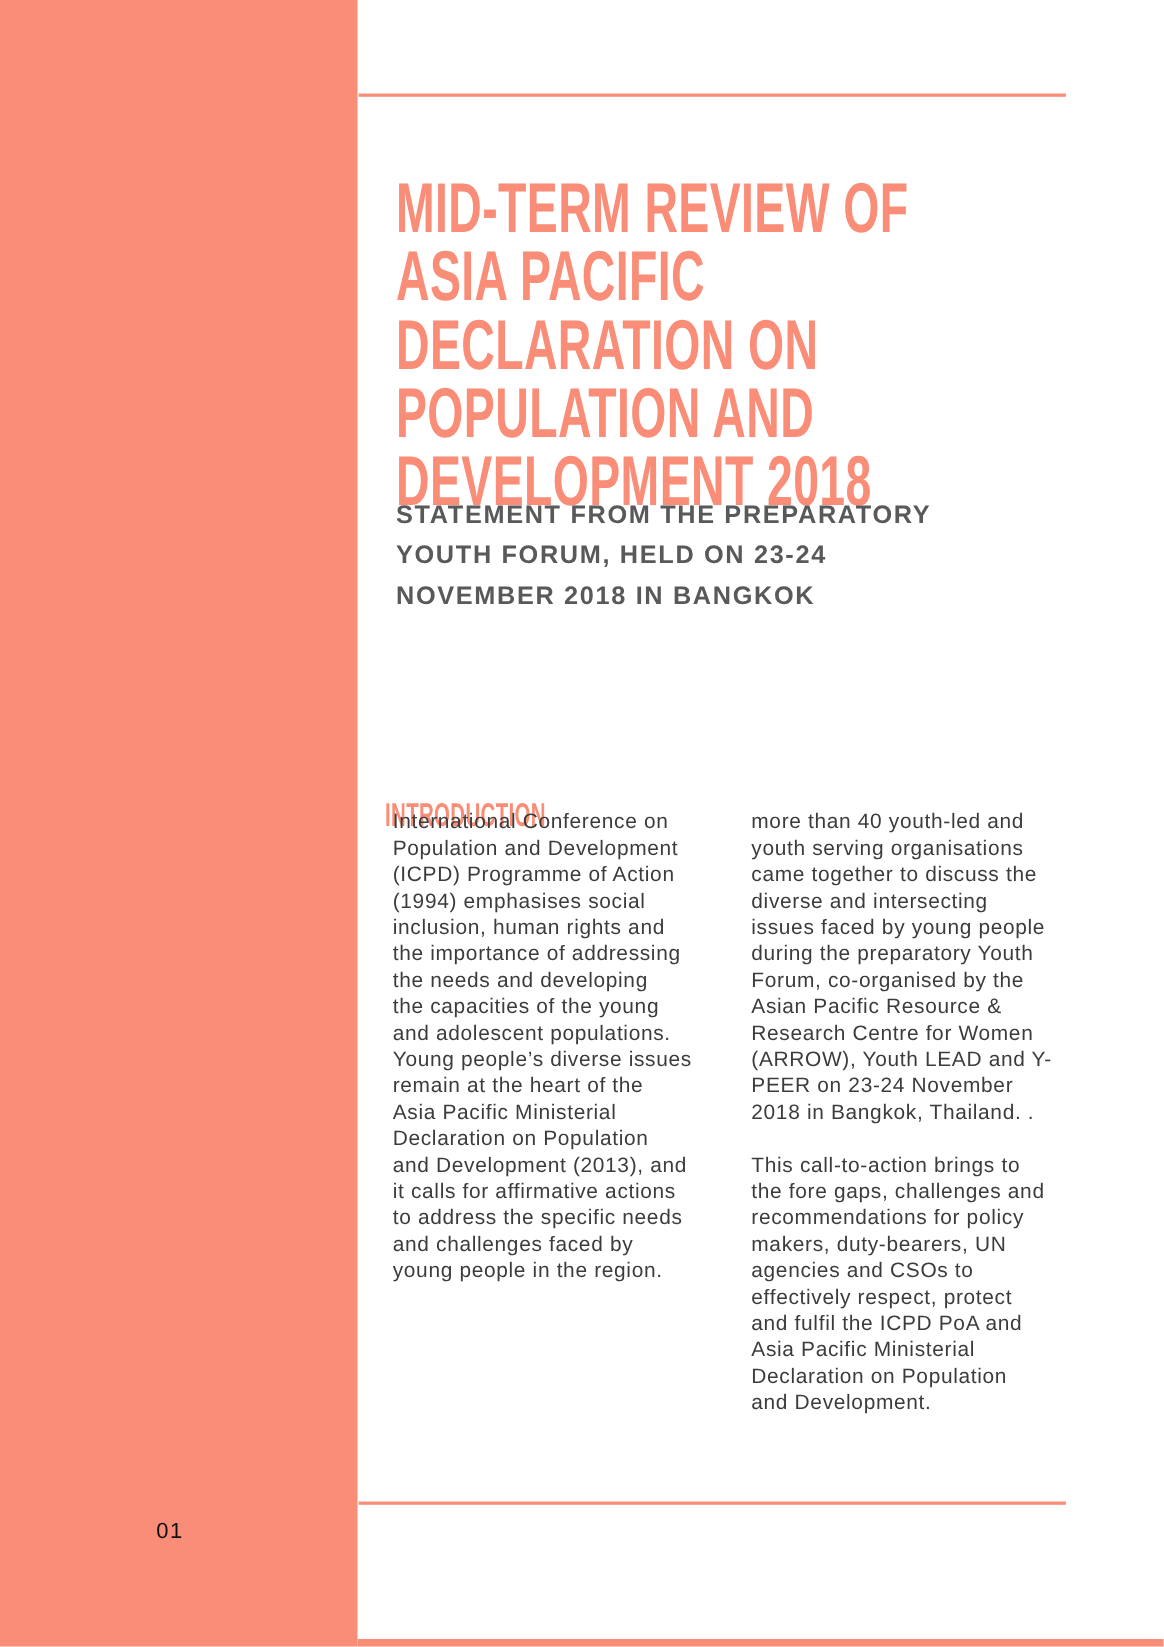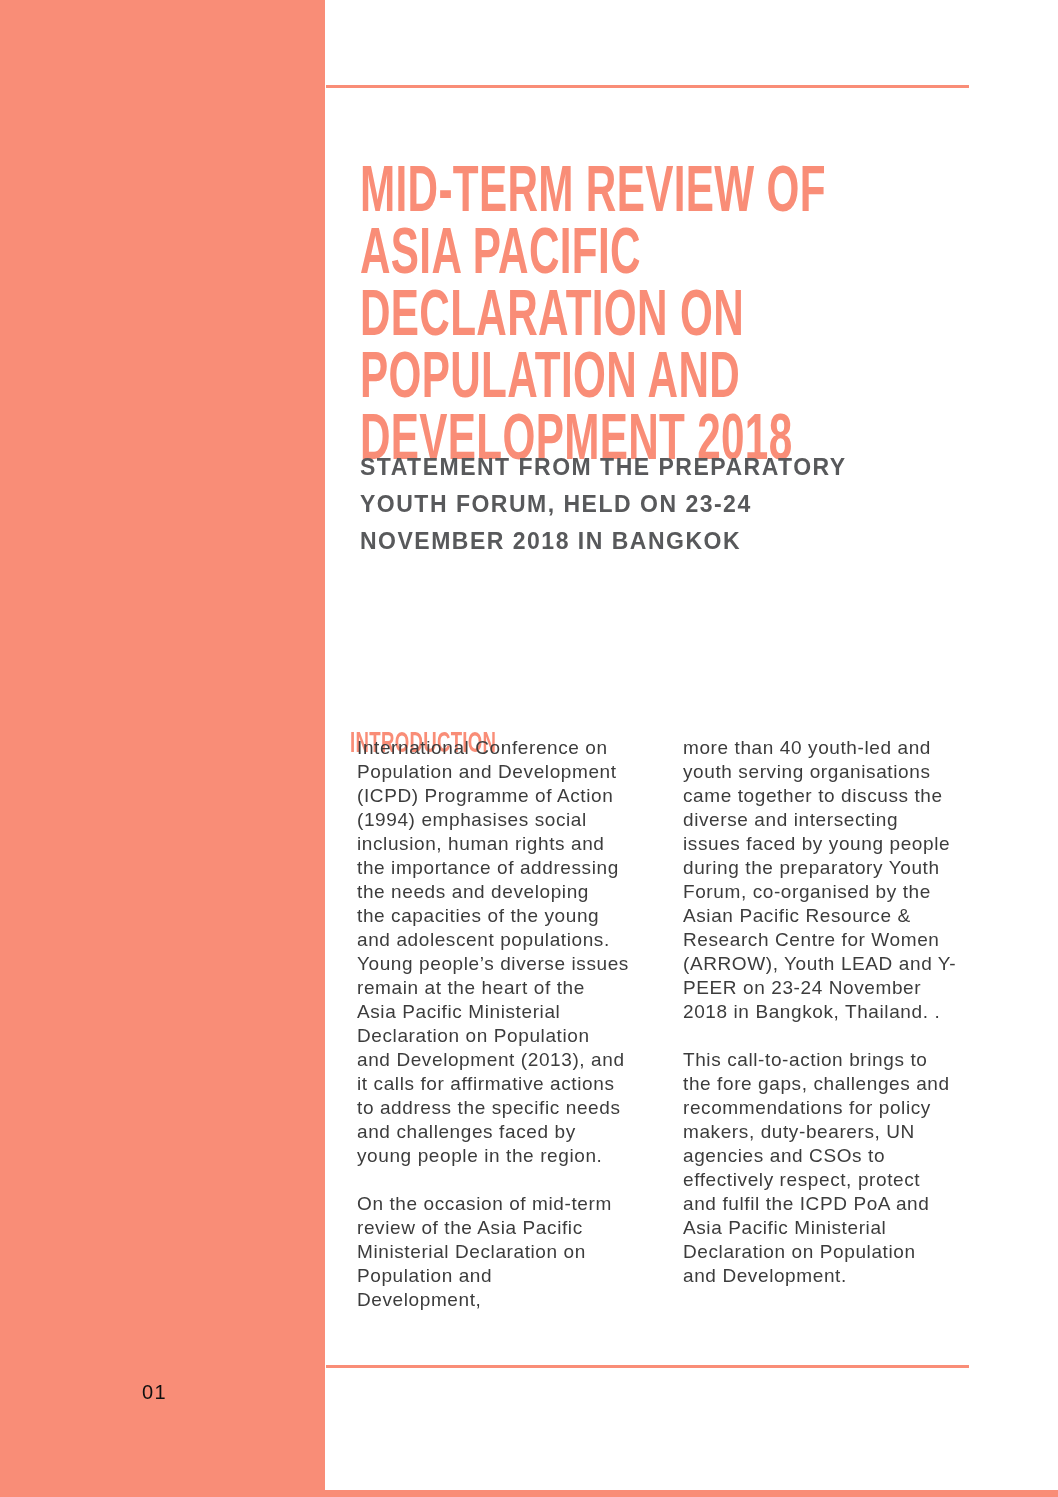--- a/index.html
+++ b/index.html
@@ -113,25 +113,20 @@
 and adolescent populations.
 Young people’s diverse issues
 remain at the heart of the
 Asia Pacific Ministerial
 Declaration on Population
 and Development (2013), and
 it calls for affirmative actions
 to address the specific needs
 and challenges faced by
 young people in the region.</p>
-    <p>On the occasion of mid-term
-review of the Asia Pacific
-Ministerial Declaration on
-Population and
-Development,</p>
   </div>
   <div class="col">
     <p>more than 40 youth-led and
 youth serving organisations
 came together to discuss the
 diverse and intersecting
 issues faced by young people
 during the preparatory Youth
 Forum, co-organised by the
 Asian Pacific Resource &amp;

